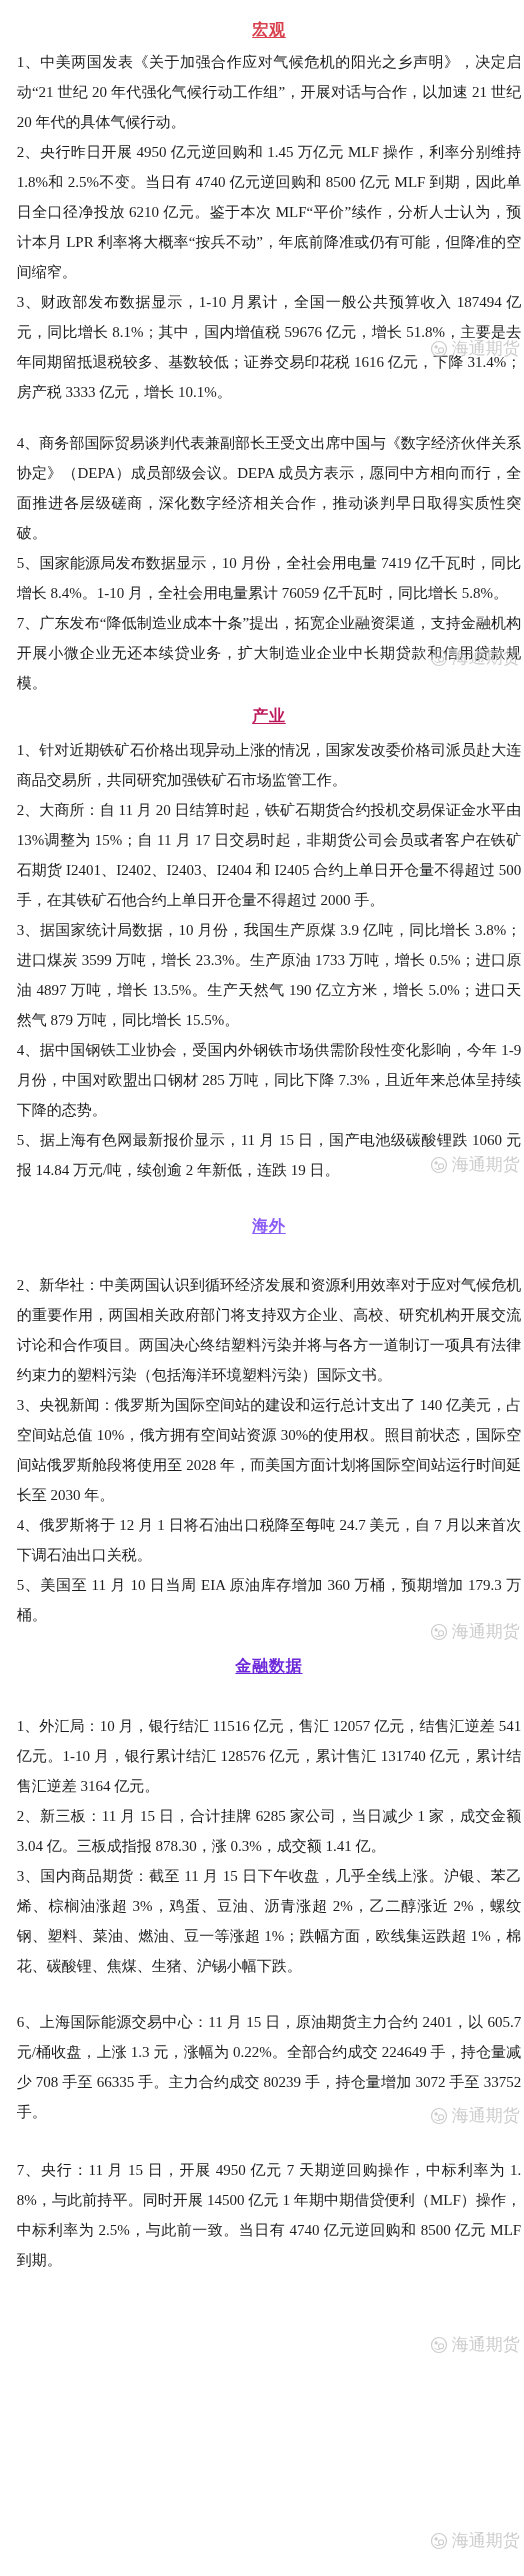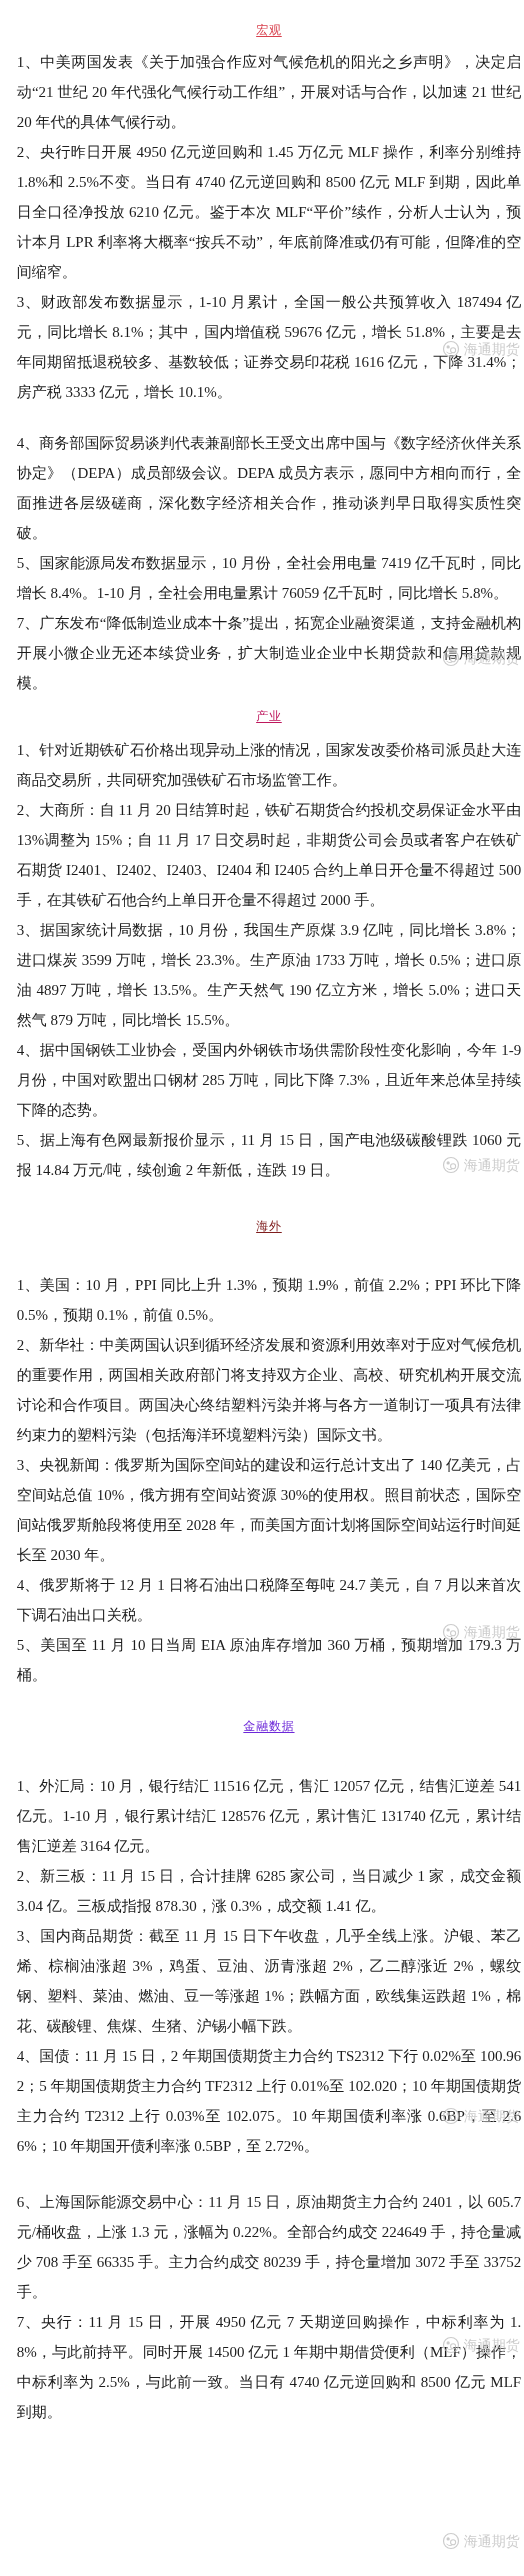--- a/index.html
+++ b/index.html
@@ -3,61 +3,59 @@
 <meta charset="utf-8">
 <style>
   html,body{margin:0;padding:0;background:#ffffff;}
   body{
     width:525px;height:2576px;overflow:hidden;position:relative;
     font-family:"Liberation Serif","DejaVu Serif",serif;
     font-size:15px;line-height:30px;color:#1c1c1c;
   }
   .doc{width:525px;box-sizing:border-box;padding:0 3.8px 0 16.7px;position:relative;z-index:1;}
   .sec-title{
-    text-align:center;font-weight:normal;font-size:12px;line-height:30px;
+    text-align:center;font-weight:bold;font-size:16px;line-height:30px;
     text-decoration:underline;text-underline-offset:2.3px;letter-spacing:0.8px;
   }
   p.news-item{margin:0;text-align:justify;text-justify:inter-character;word-break:break-all;}
   .wm{
     position:absolute;right:5.3px;z-index:2;display:flex;align-items:flex-end;gap:3.8px;
-    font-size:14px;line-height:18px;opacity:.8;white-space:nowrap;pointer-events:none;
-    font-family:Liberation Sans, sans-serif;
+    font-size:17px;line-height:18px;opacity:.8;white-space:nowrap;pointer-events:none;
+    font-family:Liberation Serif, serif;
   }
   .wm svg{display:block;}
 </style>
 </head>
 <body>
 
 <div class="doc" id="doc">
     <div class="sec-title" style="margin: 15px 0px 1.5px; color: rgb(216, 64, 77);">宏观</div>
     <p class="news-item">1、中美两国发表《关于加强合作应对气候危机的阳光之乡声明》，决定启动“21 世纪 20 年代强化气候行动工作组”，开展对话与合作，以加速 21 世纪 20 年代的具体气候行动。</p>
     <p class="news-item">2、央行昨日开展 4950 亿元逆回购和 1.45 万亿元 MLF 操作，利率分别维持 1.8%和 2.5%不变。当日有 4740 亿元逆回购和 8500 亿元 MLF 到期，因此单日全口径净投放 6210 亿元。鉴于本次 MLF“平价”续作，分析人士认为，预计本月 LPR 利率将大概率“按兵不动”，年底前降准或仍有可能，但降准的空间缩窄。</p>
     <p class="news-item">3、财政部发布数据显示，1-10 月累计，全国一般公共预算收入 187494 亿元，同比增长 8.1%；其中，国内增值税 59676 亿元，增长 51.8%，主要是去年同期留抵退税较多、基数较低；证券交易印花税 1616 亿元，下降 31.4%；房产税 3333 亿元，增长 10.1%。</p>
     <p class="news-item" style="margin-top: 21px; font-family: Liberation Serif, serif;">4、商务部国际贸易谈判代表兼副部长王受文出席中国与《数字经济伙伴关系协定》（DEPA）成员部级会议。DEPA 成员方表示，愿同中方相向而行，全面推进各层级磋商，深化数字经济相关合作，推动谈判早日取得实质性突破。</p>
     <p class="news-item">5、国家能源局发布数据显示，10 月份，全社会用电量 7419 亿千瓦时，同比增长 8.4%。1-10 月，全社会用电量累计 76059 亿千瓦时，同比增长 5.8%。</p>
     <p class="news-item">7、广东发布“降低制造业成本十条”提出，拓宽企业融资渠道，支持金融机构开展小微企业无还本续贷业务，扩大制造业企业中长期贷款和信用贷款规模。</p>
     <div class="sec-title" style="margin: 3px 0px 4px; color: #be185d;">产业</div>
     <p class="news-item">1、针对近期铁矿石价格出现异动上涨的情况，国家发改委价格司派员赴大连商品交易所，共同研究加强铁矿石市场监管工作。</p>
     <p class="news-item">2、大商所：自 11 月 20 日结算时起，铁矿石期货合约投机交易保证金水平由 13%调整为 15%；自 11 月 17 日交易时起，非期货公司会员或者客户在铁矿石期货 I2401、I2402、I2403、I2404 和 I2405 合约上单日开仓量不得超过 500 手，在其铁矿石他合约上单日开仓量不得超过 2000 手。</p>
     <p class="news-item">3、据国家统计局数据，10 月份，我国生产原煤 3.9 亿吨，同比增长 3.8%；进口煤炭 3599 万吨，增长 23.3%。生产原油 1733 万吨，增长 0.5%；进口原油 4897 万吨，增长 13.5%。生产天然气 190 亿立方米，增长 5.0%；进口天然气 879 万吨，同比增长 15.5%。</p>
     <p class="news-item">4、据中国钢铁工业协会，受国内外钢铁市场供需阶段性变化影响，今年 1-9 月份，中国对欧盟出口钢材 285 万吨，同比下降 7.3%，且近年来总体呈持续下降的态势。</p>
     <p class="news-item">5、据上海有色网最新报价显示，11 月 15 日，国产电池级碳酸锂跌 1060 元报 14.84 万元/吨，续创逾 2 年新低，连跌 19 日。</p>
-    <div class="sec-title" style="margin: 26.5px 0px 29px; color: #7f1d1d;">海外</div>
-    <p class="news-item">1、美国：10 月，PPI 同比上升 1.3%，预期 1.9%，前值 2.2%；PPI 环比下降 0.5%，预期 0.1%，前值 0.5%。</p>
+    <div class="sec-title" style="margin: 26.5px 0px 29px; color: #8b5cf6;">海外</div>
     <p class="news-item">2、新华社：中美两国认识到循环经济发展和资源利用效率对于应对气候危机的重要作用，两国相关政府部门将支持双方企业、高校、研究机构开展交流讨论和合作项目。两国决心终结塑料污染并将与各方一道制订一项具有法律约束力的塑料污染（包括海洋环境塑料污染）国际文书。</p>
     <p class="news-item">3、央视新闻：俄罗斯为国际空间站的建设和运行总计支出了 140 亿美元，占空间站总值 10%，俄方拥有空间站资源 30%的使用权。照目前状态，国际空间站俄罗斯舱段将使用至 2028 年，而美国方面计划将国际空间站运行时间延长至 2030 年。</p>
     <p class="news-item">4、俄罗斯将于 12 月 1 日将石油出口税降至每吨 24.7 美元，自 7 月以来首次下调石油出口关税。</p>
     <p class="news-item">5、美国至 11 月 10 日当周 EIA 原油库存增加 360 万桶，预期增加 179.3 万桶。</p>
     <div class="sec-title" style="margin: 20.5px 0px 30px; color: #6d28d9;">金融数据</div>
     <p class="news-item">1、外汇局：10 月，银行结汇 11516 亿元，售汇 12057 亿元，结售汇逆差 541 亿元。1-10 月，银行累计结汇 128576 亿元，累计售汇 131740 亿元，累计结售汇逆差 3164 亿元。</p>
     <p class="news-item">2、新三板：11 月 15 日，合计挂牌 6285 家公司，当日减少 1 家，成交金额 3.04 亿。三板成指报 878.30，涨 0.3%，成交额 1.41 亿。</p>
     <p class="news-item">3、国内商品期货：截至 11 月 15 日下午收盘，几乎全线上涨。沪银、苯乙烯、棕榈油涨超 3%，鸡蛋、豆油、沥青涨超 2%，乙二醇涨近 2%，螺纹钢、塑料、菜油、燃油、豆一等涨超 1%；跌幅方面，欧线集运跌超 1%，棉花、碳酸锂、焦煤、生猪、沪锡小幅下跌。</p>
-    <p class="news-item">4、国债：11 月 15 日，2 年期国债期货主力合约 TS2312 下行 0.02%至 100.962；5 年期国债期货主力合约 TF2312 上行 0.01%至 102.020；10 年期国债期货主力合约 T2312 上行 0.03%至 102.075。10 年期国债利率涨 0.6BP，至 2.66%；10 年期国开债利率涨 0.5BP，至 2.72%。</p>
     <p class="news-item" style="margin-top: 26px;">6、上海国际能源交易中心：11 月 15 日，原油期货主力合约 2401，以 605.7 元/桶收盘，上涨 1.3 元，涨幅为 0.22%。全部合约成交 224649 手，持仓量减少 708 手至 66335 手。主力合约成交 80239 手，持仓量增加 3072 手至 33752 手。</p>
-    <p class="news-item" style="">7、央行：11 月 15 日，开展 4950 亿元 7 天期逆回购操作，中标利率为 1.8%，与此前持平。同时开展 14500 亿元 1 年期中期借贷便利（MLF）操作，中标利率为 2.5%，与此前一致。当日有 4740 亿元逆回购和 8500 亿元 MLF 到期。</p>
+    <p class="news-item" style="margin-top: 28px;">7、央行：11 月 15 日，开展 4950 亿元 7 天期逆回购操作，中标利率为 1.8%，与此前持平。同时开展 14500 亿元 1 年期中期借贷便利（MLF）操作，中标利率为 2.5%，与此前一致。当日有 4740 亿元逆回购和 8500 亿元 MLF 到期。</p>
   </div>
 <div id="watermarks">
     <div class="wm" style="top: 340px; color: rgb(191, 191, 191);">
       <svg width="18" height="18" viewBox="0 0 24 24">
         <circle cx="12" cy="12" r="10" fill="none" stroke="#bfbfbf" stroke-width="1.6"></circle>
         <circle cx="8.2" cy="9.2" r="2.2" fill="#bfbfbf"></circle>
         <circle cx="14.8" cy="13.6" r="3.4" fill="none" stroke="#bfbfbf" stroke-width="1.4"></circle>
         <path d="M6 16 q3 3 7 2" fill="none" stroke="#bfbfbf" stroke-width="1.2"></path>
       </svg>
       <span>海通期货</span>

